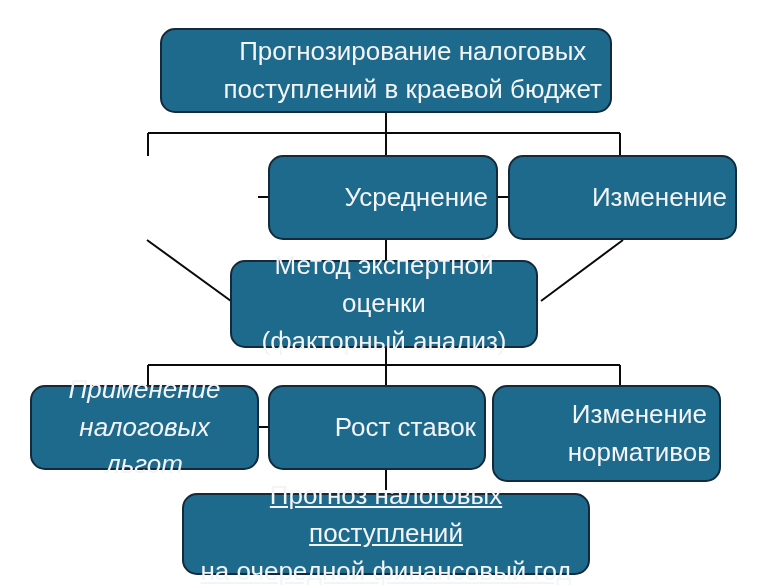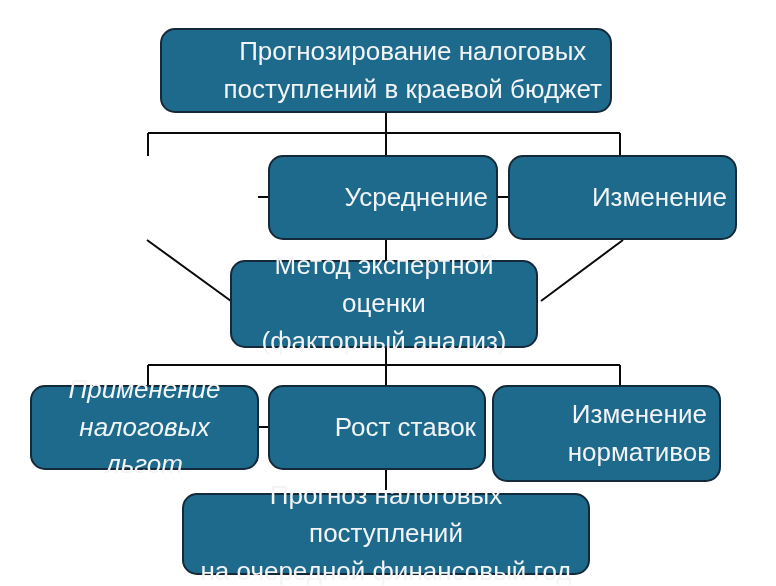--- a/index.html
+++ b/index.html
@@ -86,18 +86,18 @@
 
   <div class="node" style="left:268px; top:385px; width:218px; height:85px;">
     <span class="label">Рост ставок</span>
   </div>
 
   <div class="node" style="left:492px; top:385px; width:229px; height:97px;">
     <span class="label">Изменение
 нормативов</span>
   </div>
 
-  <div class="node" style="left:182px; top:493px; width:408px; height:82px;">
+  <div class="node" style="left:182px; top:493px; width:408px; height:82px;text-decoration:underline;">
     <span class="label">Прогноз налоговых поступлений
 на очередной финансовый год</span>
   </div>
 
 </div>
 
 </body></html>

